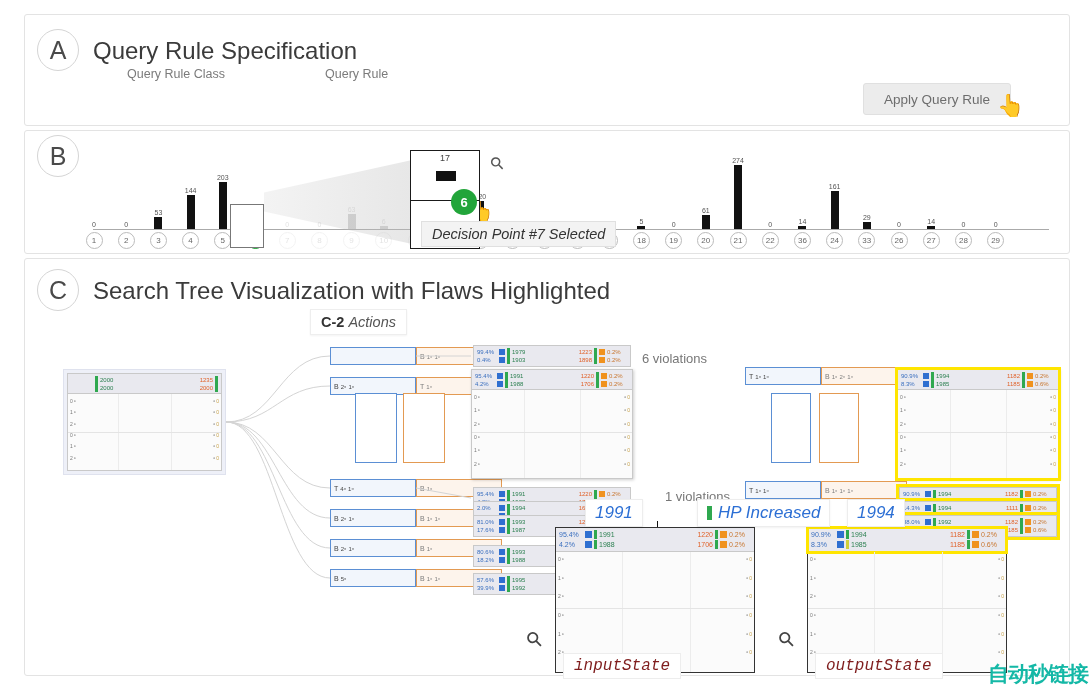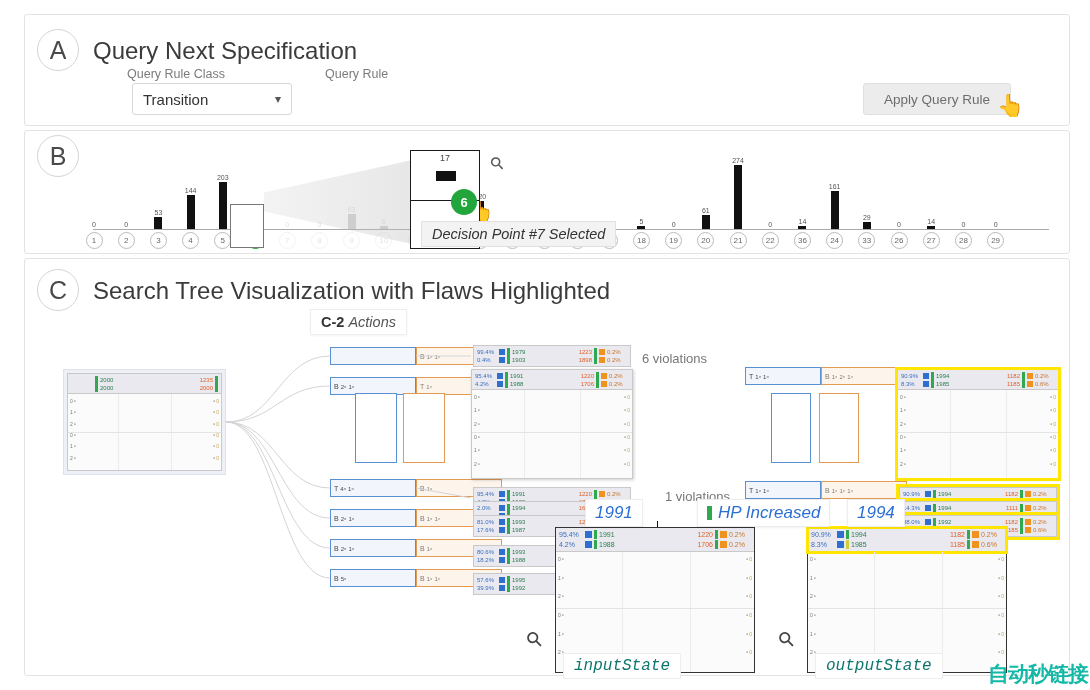--- a/index.html
+++ b/index.html
@@ -142,43 +142,39 @@
   .viol-label { position:absolute; font-size:13px; color:#777; }
   .callout {
     position:absolute; background:#fff; border:1px solid #ededed;
     padding:3px 9px; font-size:17px; font-style:italic; color:#2c6fd4;
     z-index:25; box-shadow:0 1px 2px rgba(0,0,0,0.06);
   }
   .callout.hp { color:#2c6fd4; display:flex; align-items:center; gap:6px; }
   .big-zoom { position:absolute; font-size:20px; color:#444; z-index:24; }
   .io-label {
     position:absolute; background:#fff; border:1px solid #ededed;
-    padding:3px 10px; font-size:16px; font-style:italic; color:#0f766e;
+    padding:3px 10px; font-size:16px; font-style:italic; color:#7f1d1d;
     font-family:"Liberation Mono", monospace; z-index:26;
   }
   .leader { position:absolute; background:#111; }
   .wm {
     position:absolute; right:2px; bottom:2px; font-size:21px;
     font-weight:bold; color:#14b8a6; font-family:"DejaVu Sans", sans-serif;
     z-index:40; letter-spacing:-1px;
   }
   .mag { display:inline-block; transform:rotate(-45deg); }
 </style>
 </head>
 <body>
 
 <div class="panel" id="panelA">
   <div class="sec-badge" style="left:12px; top:14px;">A</div>
-  <div class="sec-title" style="left:68px; top:22px;">Query Next Specification</div>
+  <div class="sec-title" style="left:68px; top:22px;">Query Rule Specification</div>
 
   <div class="field-label" style="left:102px; top:52px;">Query Rule Class</div>
-  <div class="select-box" style="left:107px; top:68px; width:160px;">
-    <span>Transition</span>
-    <span class="chev">▾</span>
-  </div>
 
   <div class="field-label" style="left:300px; top:52px;">Query Rule</div>
 
   <div class="apply-btn" style="left:838px; top:68px; width:148px;">
     <span>Apply Query Rule</span>
   </div>
   <div class="cursor-icon" style="left:972px; top:78px;">👆</div>
 </div>
 
 <div class="panel" id="panelB">

